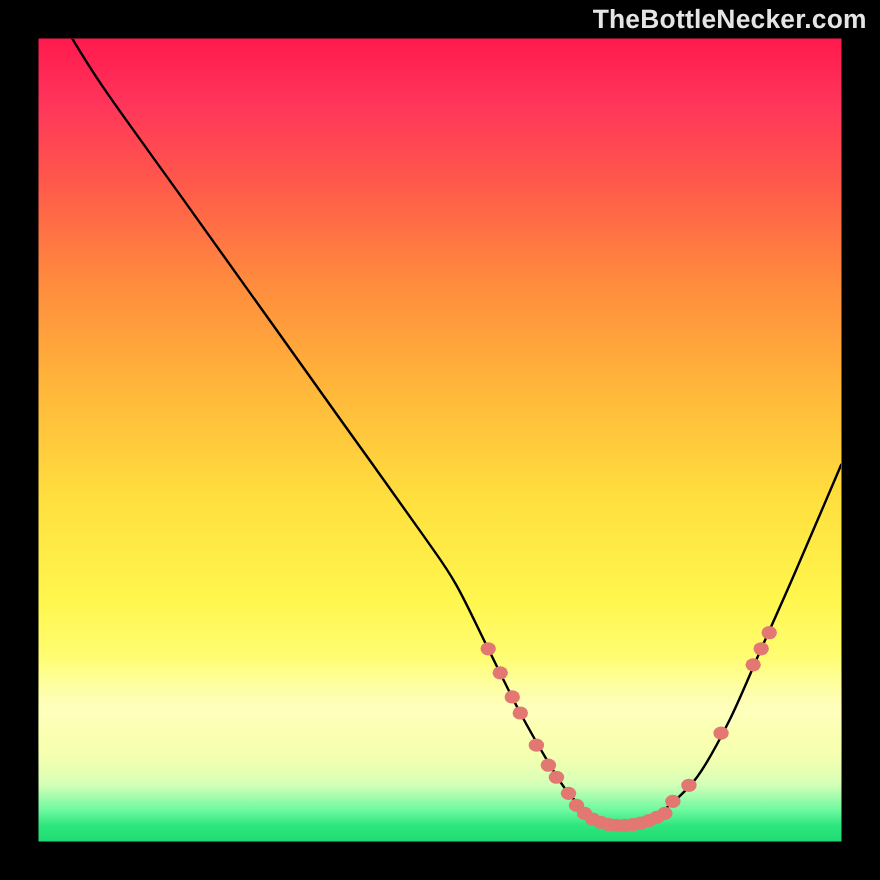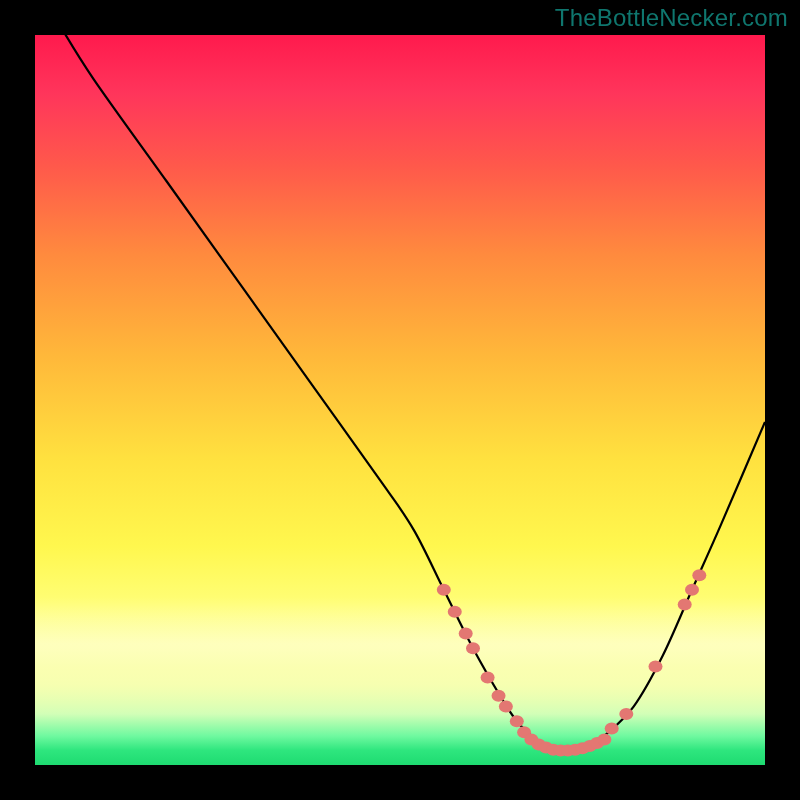--- a/index.html
+++ b/index.html
@@ -14,23 +14,23 @@
   .frame {
     position: relative;
     width: 800px;
     height: 800px;
     background: #000000;
   }
   .watermark {
     position: absolute;
     top: 4px;
     right: 12px;
-    color: #0f766e;
+    color: #e5e5e5;
     font-size: 24px;
-    font-weight: 400;
+    font-weight: 700;
     letter-spacing: 0.2px;
     user-select: none;
   }
   .plot-area {
     position: absolute;
     left: 35px;
     top: 35px;
     width: 730px;
     height: 730px;
     

